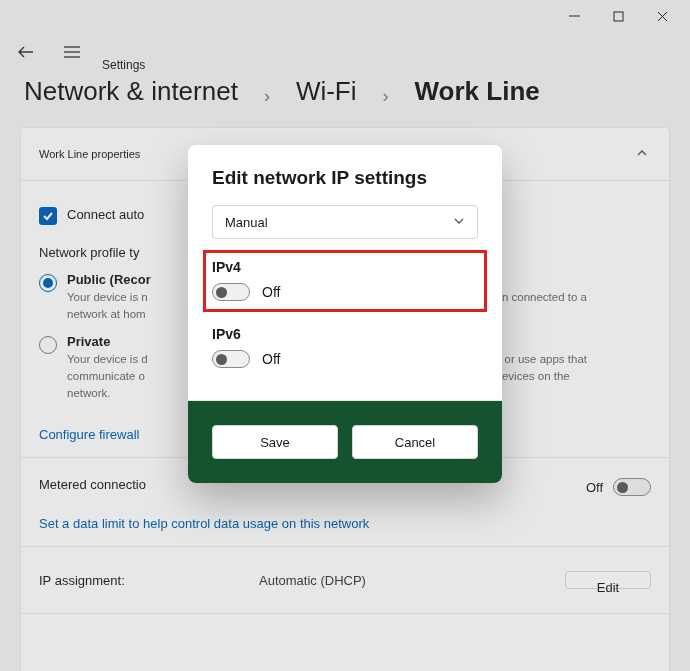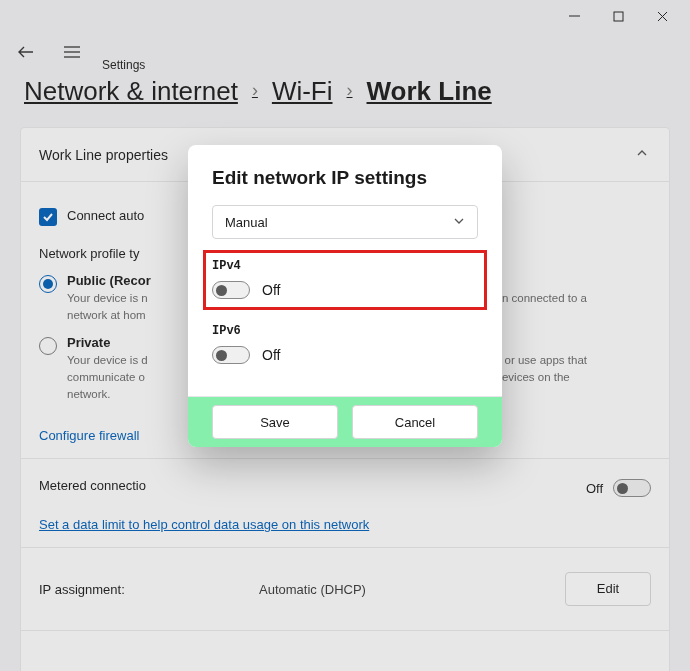--- a/index.html
+++ b/index.html
@@ -2,56 +2,56 @@
 <html><head>
 <meta charset="utf-8">
 <style>
   * { box-sizing: border-box; font-family: "Segoe UI", Arial, sans-serif; }
   body { margin: 0; width: 690px; height: 671px; background: #f0f0f2; overflow: hidden; position: relative; color: #1b1b1b; }
   .titlebar { height: 32px; display: flex; align-items: center; justify-content: flex-end; padding: 0 6px; }
   .win-btn { width: 44px; height: 28px; display: flex; align-items: center; justify-content: center; color: #222; }
   .appbar { height: 40px; display: flex; align-items: center; padding: 0 10px; gap: 14px; }
   .icon-btn { width: 32px; height: 32px; display: flex; align-items: center; justify-content: center; color: #333; }
   .app-title { font-size: 12px; color: #222; margin-top: 26px; }
-  .breadcrumb { display: flex; align-items: flex-start; gap: 14px; padding: 4px 24px 20px 24px; font-size: 26px; font-weight: 600; text-decoration: underline; }
+  .breadcrumb { display: flex; align-items: flex-end; gap: 26px; padding: 4px 24px 20px 24px; font-size: 26px; font-weight: 600; }
   .breadcrumb .crumb { color: #1b1b1b; font-weight: 400; }
   .breadcrumb .current { font-weight: 700; }
   .chev { color: #777; font-size: 18px; font-weight: 400; margin-top:4px;}
   .panel { margin: 0 20px; background: #fbfbfc; border: 1px solid #e6e6e8; border-radius: 4px; }
-  .panel-header { display: flex; align-items: center; justify-content: space-between; padding: 18px 20px 18px 18px; border-bottom: 1px solid #e6e6e8; font-size: 14px; }
+  .panel-header { display: flex; align-items: center; justify-content: space-between; padding: 18px 20px 18px 18px; border-bottom: 1px solid #e6e6e8; font-size: 11px; }
   .panel-body { padding: 14px 18px 40px 18px; }
   .row { display: flex; align-items: flex-start; gap: 10px; margin: 12px 0; }
   .checkbox { width: 18px; height: 18px; border-radius: 3px; background: #005fb8; display: flex; align-items: center; justify-content: center; flex: none; }
   .checkbox svg { stroke: #fff; }
   .section-label { font-size: 13px; color: #1b1b1b; margin: 20px 0 4px 0; }
   .radio { width: 18px; height: 18px; border: 1.5px solid #7a7a7a; border-radius: 50%; flex: none; display:flex; align-items:center; justify-content:center; margin-top:2px;}
   .radio.selected { border-color: #005fb8; }
   .radio.selected::after { content:""; width:10px; height:10px; border-radius:50%; background:#005fb8;}
   .opt-title { font-size: 13px; font-weight: 600; }
   .opt-desc { font-size: 11.5px; color: #696969; line-height: 1.45; margin-top: 2px; max-width: 520px; }
   .link { color: #005fb8; font-size: 13px; margin-top: 14px; display: inline-block; }
   .divider { height: 1px; background: #e6e6e8; margin: 14px -18px; }
   .kv-row { display: flex; align-items: center; padding: 10px 0; }
   .kv-key { font-size: 13px; color: #1b1b1b; }
   .kv-val { font-size: 13px; color: #393939; }
   .kv-col1 { width: 220px; }
-  .btn-edit { margin-left:auto; width: 86px; height: 34px; border: 1px solid #d5d5d7; border-radius: 4px; background: #fcfcfd; font-size: 13px; text-align:center; line-height:32px;}
+  .btn-edit { margin-left:auto; width: 86px; height: 18px; border: 1px solid #d5d5d7; border-radius: 4px; background: #fcfcfd; font-size: 13px; text-align:center; line-height:32px;}
   .toggle-pill { width: 38px; height: 18px; border: 1px solid #8a8a8a; border-radius: 10px; position: relative; background: #f0f0f0; }
   .toggle-pill::after { content:""; position:absolute; width:11px; height:11px; border-radius:50%; background:#5a5a5a; top:2.5px; left:3px; }
   .metered { display:flex; align-items:center; }
   .metered .right { margin-left:auto; display:flex; align-items:center; gap:10px; margin-top:6px;}
   .scrim { position:absolute; inset:0; background:rgba(90,90,90,0.12); }
   .dialog { position:absolute; top:145px; left:188px; width:314px; background:#fff; border-radius:8px; box-shadow:0 18px 40px rgba(0,0,0,0.25); overflow:hidden; }
   .dialog-body { padding: 22px 24px 10px 24px; }
   .dialog-title { font-size: 19px; font-weight: 600; margin-bottom: 16px; }
   .select { border:1px solid #d5d5d7; border-radius:4px; height:34px; display:flex; align-items:center; justify-content:space-between; padding: 0 12px; font-size:13px; margin-bottom:20px;}
-  .proto-label { font-size:12px; font-weight:600; margin-bottom:8px;font-family:Liberation Mono, monospace; }
+  .proto-label { font-size:14px; font-weight:600; margin-bottom:8px; }
   .toggle-row { display:flex; align-items:center; gap:12px; margin-bottom:22px; font-size:14px;}
   .highlight { border: 3px solid #e01f1f; padding: 6px 6px 4px 6px; margin: -9px -9px 14px -9px; }
-  .dialog-footer { background:#86efac; border-top:1px solid #e6e6e8; padding: 8px 24px; display:flex; gap:14px; }
+  .dialog-footer { background:#14532d; border-top:1px solid #e6e6e8; padding: 24px 24px; display:flex; gap:14px; }
   .dlg-btn { flex:1; height:34px; border:1px solid #d5d5d7; border-radius:4px; background:#fff; font-size:13px; display:flex; align-items:center; justify-content:center; }
   .expand-chev { color:#555; }
 </style>
 </head>
 <body>
 
 <div class="titlebar">
   <div class="win-btn">
       <svg width="11" height="11">
         <line x1="0" y1="5" x2="11" y2="5" stroke="#222" stroke-width="1"></line>
@@ -146,21 +146,21 @@
     <div class="metered">
       <div>
         <div class="kv-key">Metered connectio</div>
       </div>
       <div class="right">
         <span style="font-size:13px;">Off</span>
         <div class="toggle-pill"></div>
       </div>
     </div>
 
-    <a class="link" style="margin-top:20px;text-decoration:underline;">Set a data limit to help control data usage on this network</a>
+    <a class="link" style="margin-top:20px;">Set a data limit to help control data usage on this network</a>
 
     <div class="divider"></div>
 
     <div class="kv-row">
       <div class="kv-col1 kv-key">IP assignment:</div>
       <div class="kv-val">Automatic (DHCP)</div>
       <div class="btn-edit">Edit</div>
     </div>
 
     <div class="divider" style="margin-bottom:6px;"></div>

